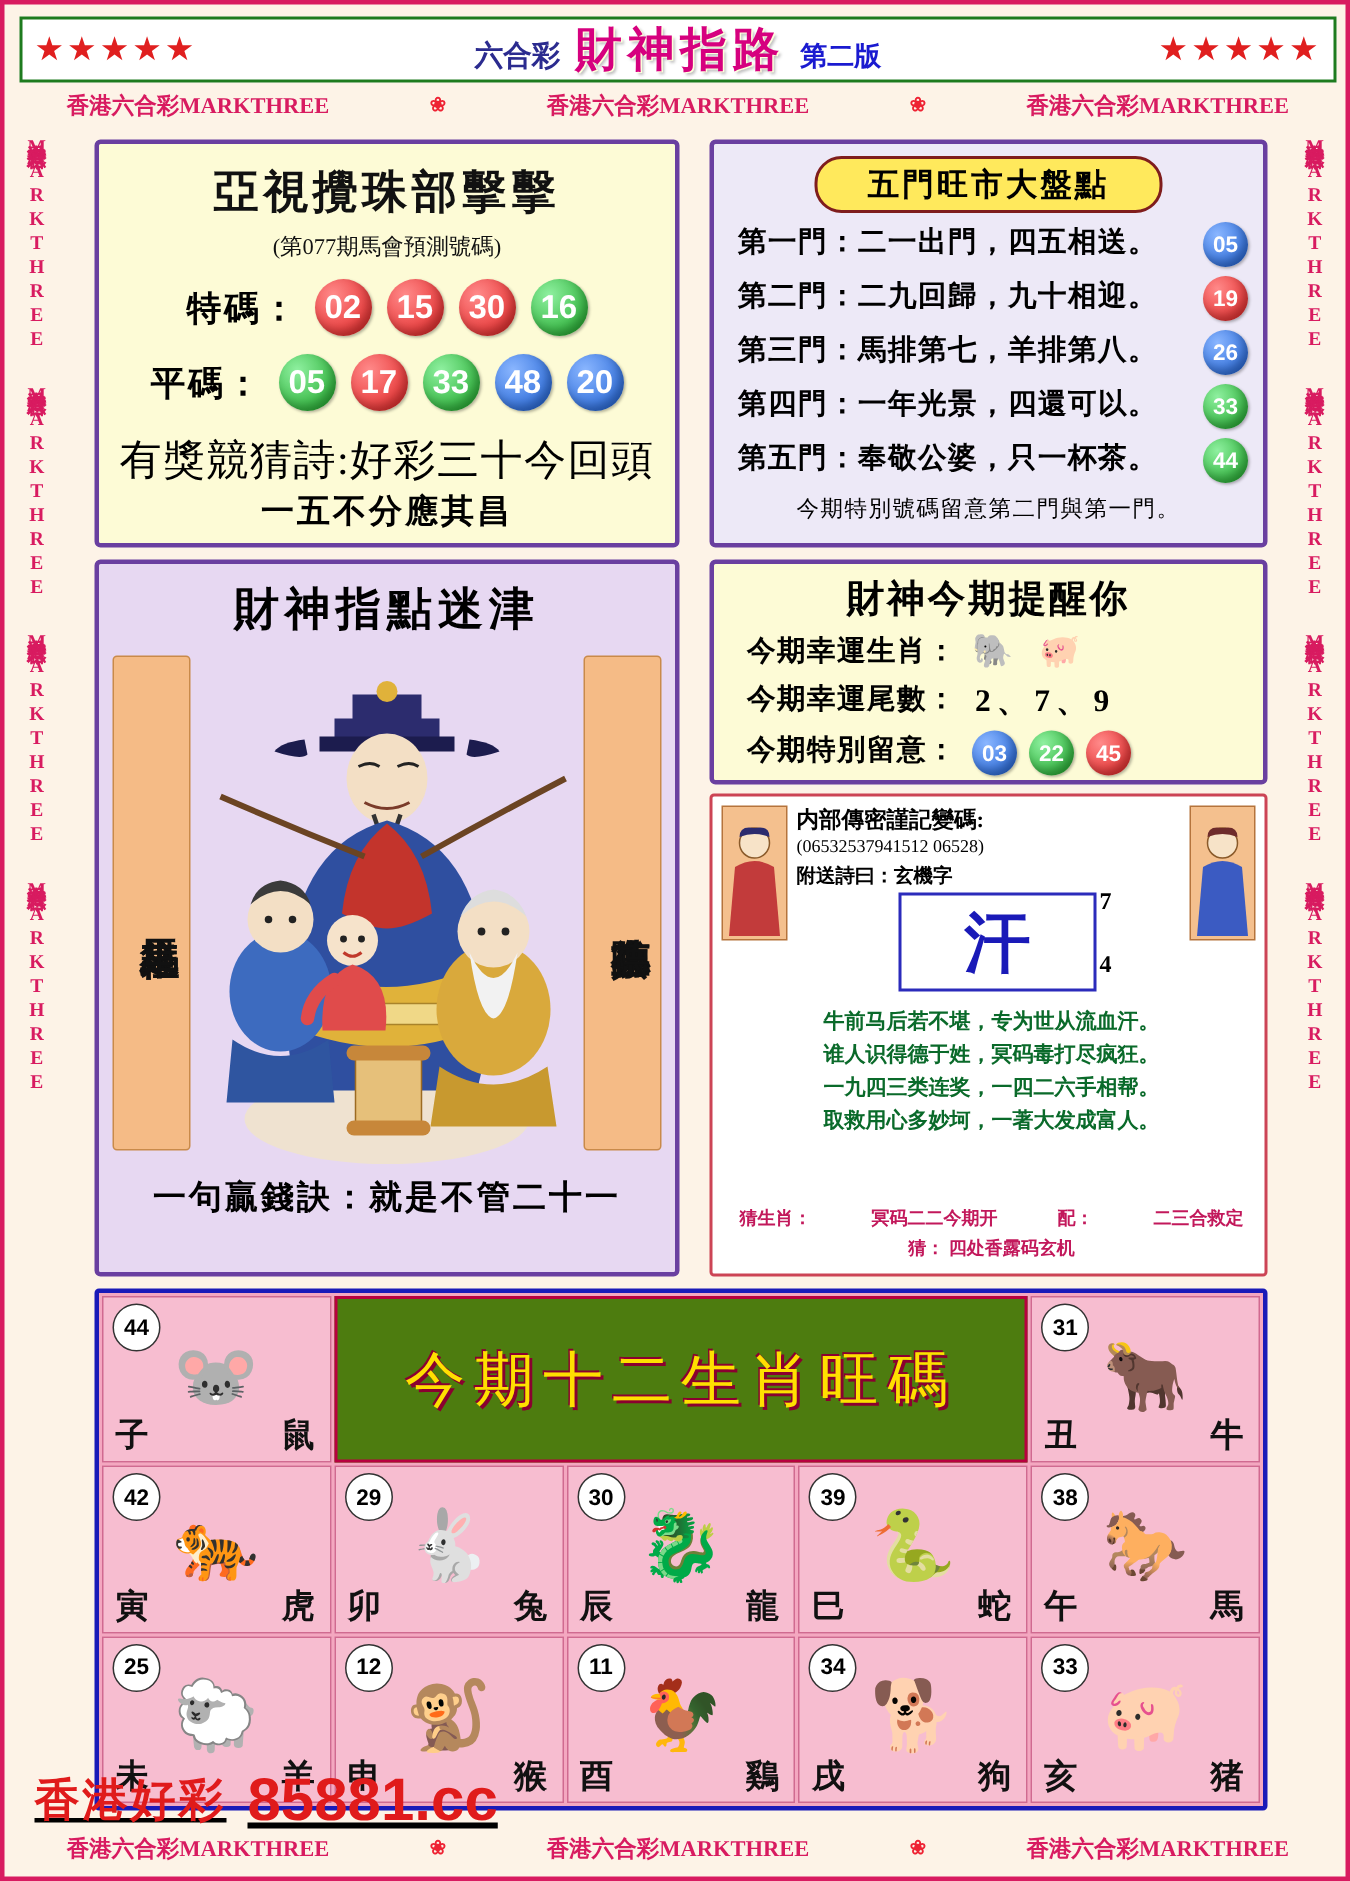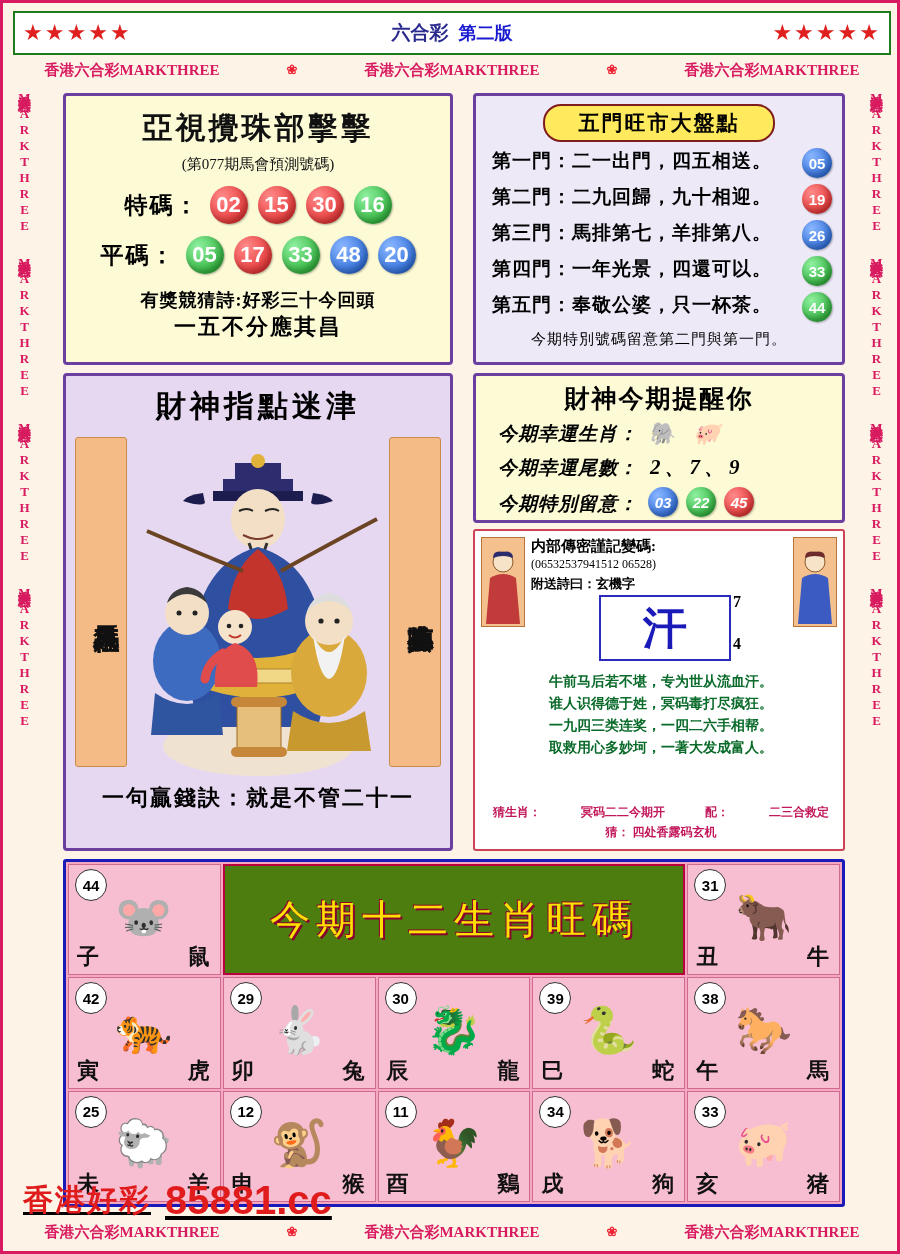--- a/index.html
+++ b/index.html
@@ -67,21 +67,21 @@
     width:38px;height:38px;border-radius:50%;
     display:flex;align-items:center;justify-content:center;
     color:#fff;font-size:22px;font-weight:bold;
     font-family:"Liberation Sans",sans-serif;
     box-shadow:inset -3px -4px 6px rgba(0,0,0,.25), 1px 1px 2px rgba(0,0,0,.3);
   }
   .ball.sm{width:30px;height:30px;font-size:15px;}
   .ball.red{background:radial-gradient(circle at 32% 28%,#ff8a8a,#e01b1b);}
   .ball.blue{background:radial-gradient(circle at 32% 28%,#8ab6ff,#1459d0);}
   .ball.green{background:radial-gradient(circle at 32% 28%,#8ff0a0,#13a11e);}
-  #p1 .poem{font-size:18px;font-weight:bold;margin-top:14px;letter-spacing:1px;}
+  #p1 .poem{font-size:28px;font-weight:normal;margin-top:14px;letter-spacing:1px;}
   #p1 .poem2{font-size:22px;font-weight:bold;letter-spacing:2px;}
   
   #p2{
     left:432px;top:6px;width:372px;height:272px;
     background:#ede9f7;border:3px solid #6a3fa0;border-radius:4px;
   }
   #p2 .cap{
     margin:8px auto 0;width:228px;height:34px;background:#ffe95c;
     border:2px solid #7f1d1d;border-radius:18px;
     display:flex;align-items:center;justify-content:center;
@@ -107,21 +107,21 @@
   .vstrip.l{left:2px;}
   .vstrip.r{right:2px;}
   .god-art{position:absolute;left:58px;top:0;width:254px;height:350px;}
   #p3 .bottomline{font-size:22px;font-weight:bold;margin-top:2px;letter-spacing:2px;}
   
   #p4{
     left:432px;top:286px;width:372px;height:150px;
     background:#fdfbd6;border:3px solid #6a3fa0;border-radius:4px;text-align:center;
   }
   #p4 .t{font-size:25px;font-weight:bold;margin-top:6px;letter-spacing:2px;}
-  .rrow{display:flex;align-items:flex-end;justify-content:flex-start;margin:6px 0 0 22px;font-size:19px;font-weight:bold;font-style:italic;}
+  .rrow{display:flex;align-items:flex-start;justify-content:flex-start;margin:6px 0 0 22px;font-size:19px;font-weight:bold;}
   .rrow .lbl{letter-spacing:1px;}
   .zodiac-mini{font-size:22px;margin-left:10px;letter-spacing:6px;}
   .tail{margin-left:12px;font-size:21px;letter-spacing:4px;}
   
   #p5{
     left:432px;top:442px;width:372px;height:322px;
     background:#ffffff;border:2px solid #c45;border-radius:3px;
   }
   .card-side{
     position:absolute;width:42px;height:88px;top:6px;
@@ -181,20 +181,21 @@
 </style>
 </head>
 <body>
 
 <div class="page">
 
   <div class="banner">
     <div class="stars">★★★★★</div>
     <div class="banner-mid">
       <span class="b-small">六合彩</span>
+      <span class="b-title">財神指路</span>
       <span class="b-edition">第二版</span>
     </div>
     <div class="stars">★★★★★</div>
   </div>
 
   <div class="mark-row top">
     <span>香港六合彩MARKTHREE</span>
     <span class="fl">❀</span>
     <span>香港六合彩MARKTHREE</span>
     <span class="fl">❀</span>

